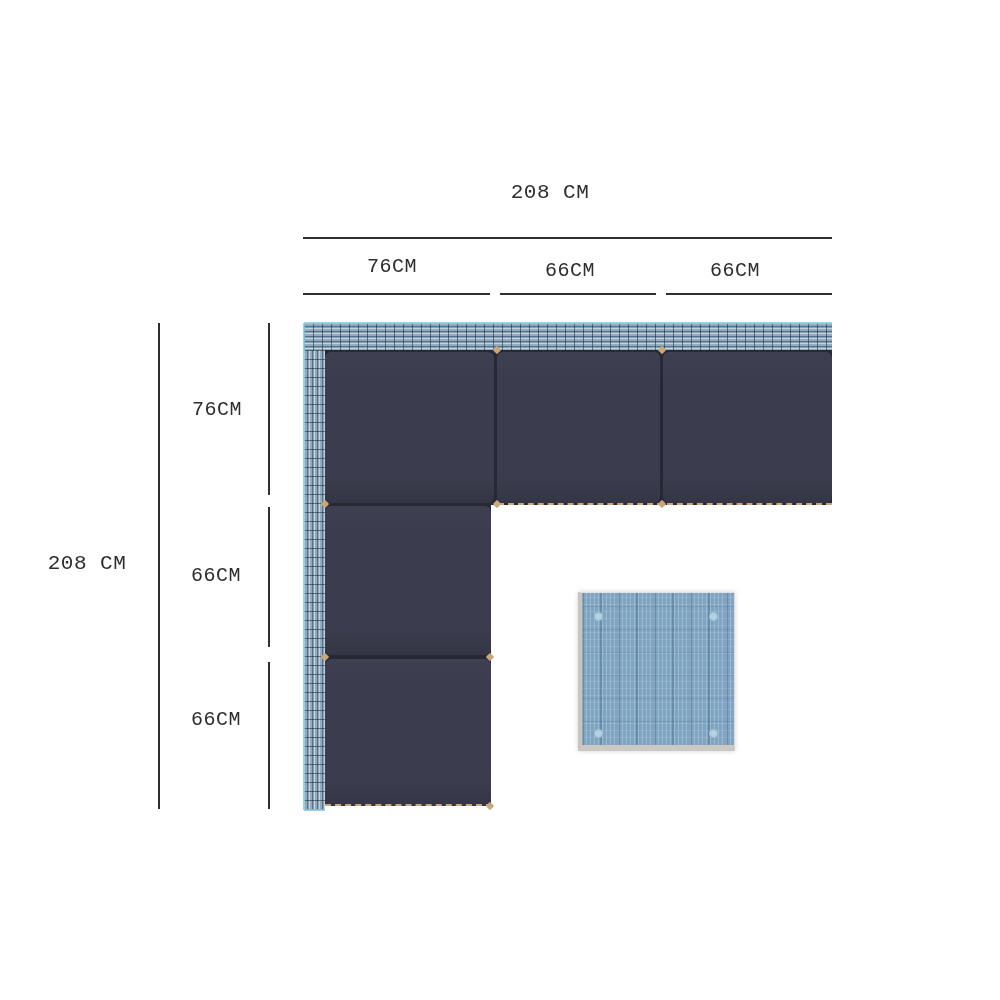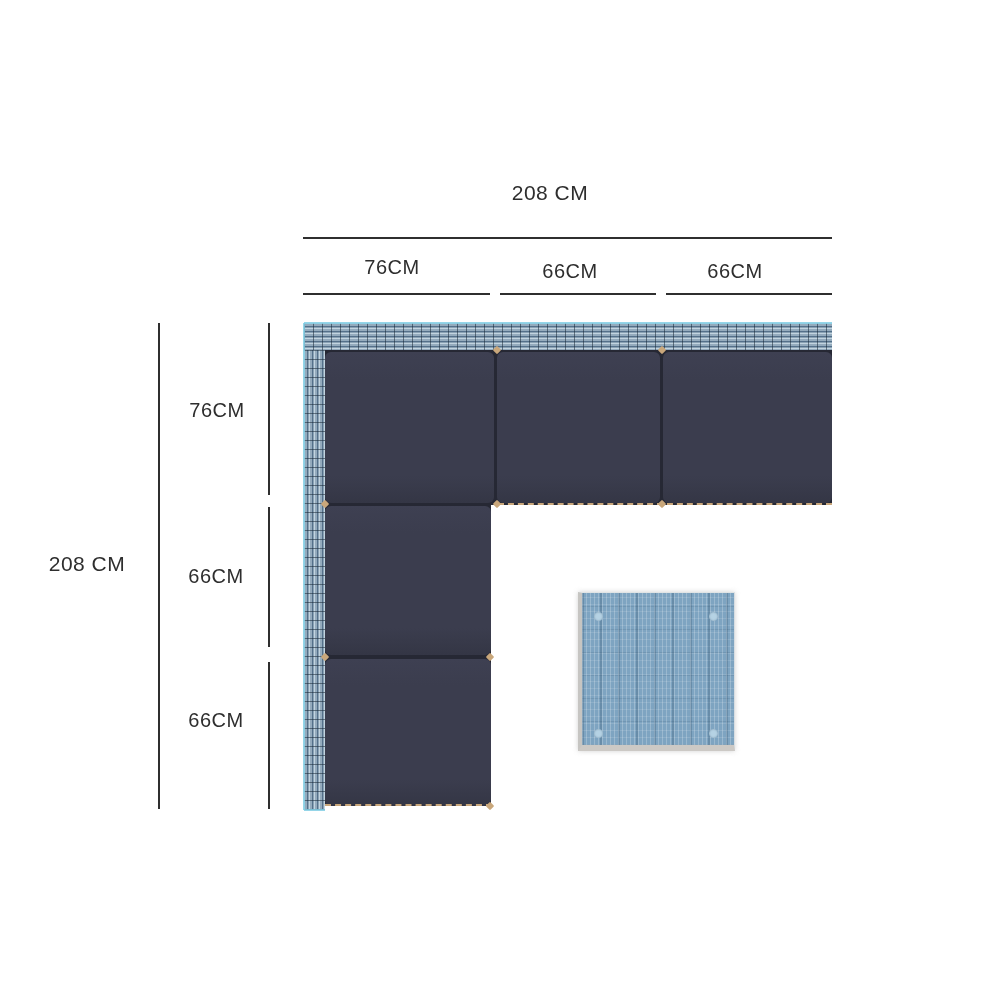--- a/index.html
+++ b/index.html
@@ -1,18 +1,18 @@
 <!DOCTYPE html>
 <html style="--text: #2e2e2e; --dimension-line: #2f2f2f; --cushion: #3b3d4e; --wicker-light: #c2d4e0; --wicker-mid: #94abbd; --wicker-dark: #54708a; --table-blue: #7ea4c1; --marker-tan: #c9a77b;"><head>
 <meta charset="utf-8">
 <style>
   html,body{margin:0;padding:0;background:#ffffff;}
   .canvas{
     position:relative;width:1000px;height:1000px;background:#ffffff;
-    font-family:Liberation Sans, sans-serif;overflow:hidden;
+    font-family:Liberation Mono, monospace;overflow:hidden;
   }
   
   .dim-label{
     position:absolute;color:var(--text,#2e2e2e);text-align:center;
     font-size:20px;letter-spacing:0.5px;line-height:1.1;white-space:nowrap;
   }
   .dim-label.total{font-size:21px;}
   .dim-line{position:absolute;background:var(--dimension-line,#2f2f2f);}
   .dim-line.h{height:1.5px;}
   .dim-line.v{width:1.5px;}

